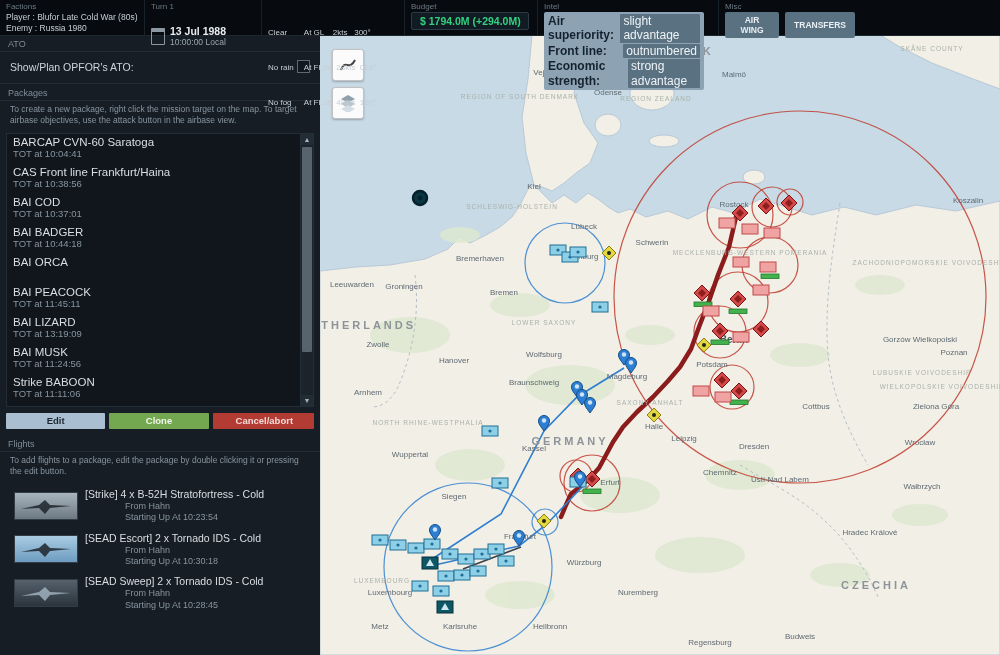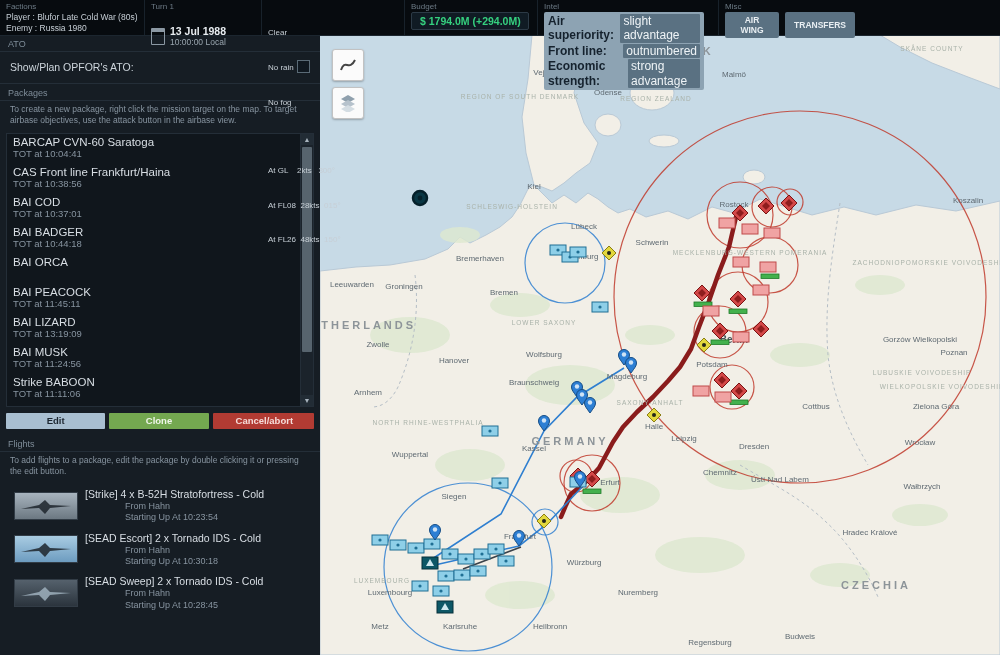--- a/index.html
+++ b/index.html
@@ -7,21 +7,21 @@
 
   
   .topbar{position:absolute;left:0;top:0;right:0;height:35px;background:#070b0f;border-bottom:1px solid #1c262f;display:flex;z-index:6;}
   .sec{padding:2px 8px 2px 6px;border-right:1px solid #18222b;display:flex;flex-direction:column;}
   .sec-label{font-size:8px;color:#6d7b86;margin-bottom:1px;}
   .fact-line{font-size:8.5px;color:#c7cfd6;line-height:1.3;white-space:nowrap;}
   .turn-row{display:flex;align-items:center;gap:5px;}
   .cal-icon{width:12px;height:12px;border:1px solid #8b98a3;border-top:4px solid #8b98a3;border-radius:1px;}
   .turn-date{font-size:10.5px;font-weight:bold;color:#e8edf1;white-space:nowrap;}
   .turn-time{font-size:8.5px;color:#9aa6af;}
-  .weather{flex-direction:column;gap:10px;padding-top:4px;}
+  .weather{flex-direction:row;gap:10px;padding-top:4px;}
   .wx-col{font-size:8px;color:#c7cfd6;line-height:1.45;white-space:pre;}
   .budget-box{border:1px solid #2c3a46;background:#101b24;color:#35d07f;font-size:10.5px;font-weight:bold;padding:2px 8px;border-radius:2px;white-space:nowrap;}
   .intel-panel{background:#8da3b3;padding:2px 4px;border-radius:2px;display:flex;flex-direction:column;gap:1px;width:152px;}
   .intel-row{display:flex;font-size:12px;line-height:1.2;}
   .intel-k{color:#15222e;font-weight:bold;}
   .intel-v{margin-left:auto;background:#5a7182;color:#eef3f6;padding:0 3px;border-radius:1px;}
   .misc-btns{display:flex;gap:6px;}
   .misc-btn{background:#5a7182;color:#e8eef2;font-size:8.5px;font-weight:bold;padding:3px 9px;border:none;border-radius:2px;font-family:inherit;}
 
   

